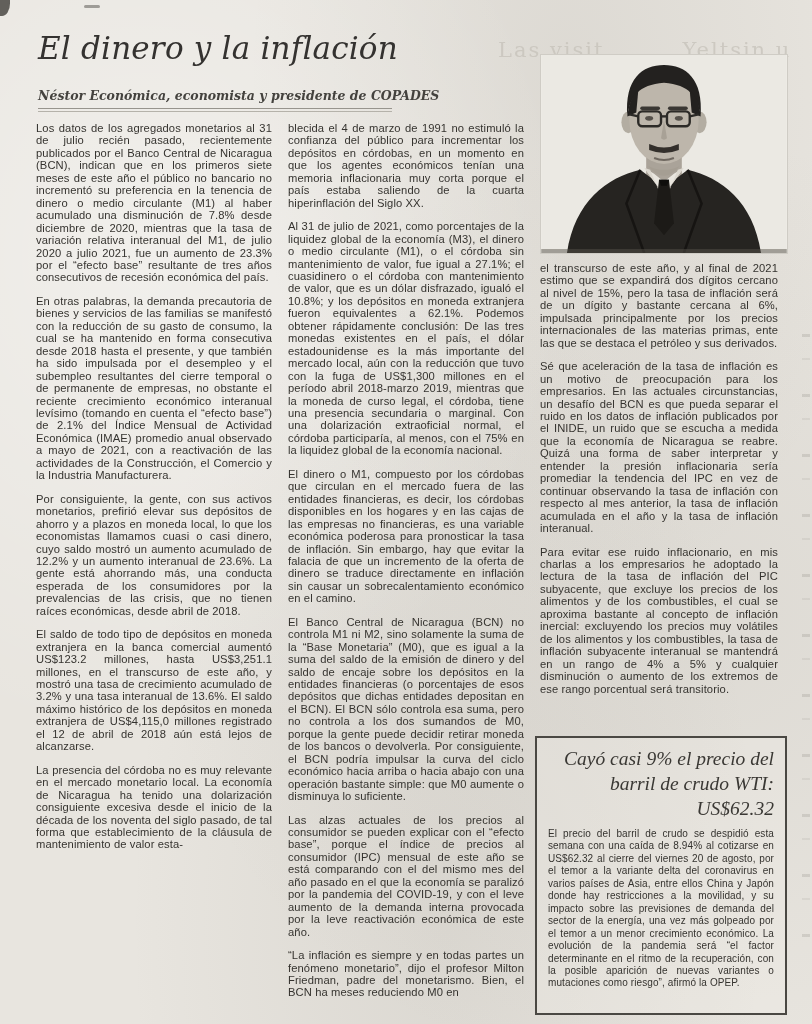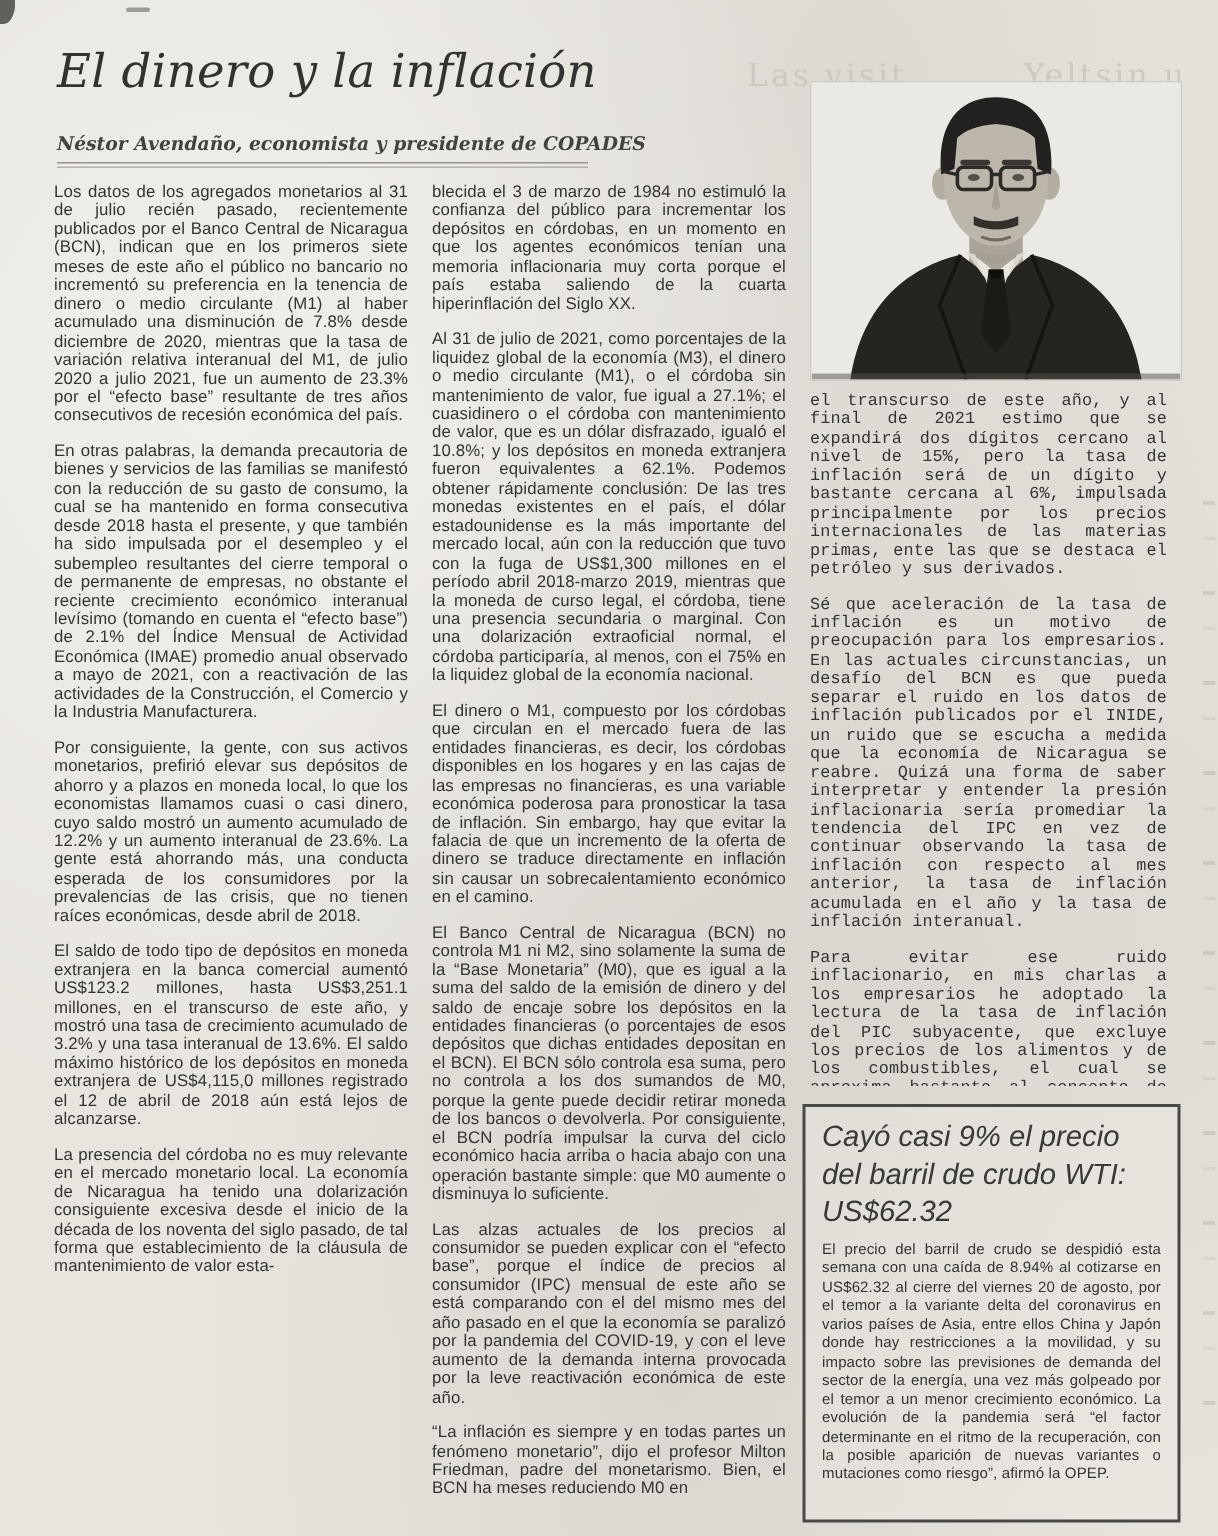--- a/index.html
+++ b/index.html
@@ -35,42 +35,42 @@
     position:absolute;left:498px;top:38px;width:310px;
     font-family:"DejaVu Serif", serif;
     font-size:21px;letter-spacing:2px;color:#c6c2ba;
     opacity:.75;filter:blur(.4px);white-space:pre;
   }
   .col{
     position:absolute;top:122px;width:236px;height:902px;overflow:hidden;
   }
   .col1{left:36px;}
   .col2{left:288px;}
-  .col3{left:540px;top:262px;width:238px;height:462px;font-family:Liberation Mono, monospace;}
+  .col3{left:540px;top:262px;width:238px;height:462px;}
   .para{
     margin:0 0 11px 0;
     font-size:11.2px;line-height:12.45px;
     text-align:justify;letter-spacing:.1px;
     color:#35332f;
   }
   .photo{
     position:absolute;left:540px;top:54px;width:248px;height:200px;
     border:1px solid #cfccc5;background:#f2f0ec;box-sizing:border-box;
   }
   .photo svg{display:block;width:100%;height:100%;}
   .crude-box{
     position:absolute;left:535px;top:736px;width:252px;height:279px;
     border:2px solid #4a4843;box-sizing:border-box;
     padding:8px 11px;overflow:hidden;
     background:rgba(240,238,233,.35);
   }
   .crude-headline{
     margin:0 0 7px 0;
-    font-family:Liberation Sans, sans-serif;font-style:italic;font-weight:normal;
-    font-size:19.5px;line-height:25px;color:#3a3834;
+    font-family:Liberation Serif, serif;font-style:italic;font-weight:normal;
+    font-size:19.5px;line-height:25px;color:#3a3834;text-align:right;
   }
   .crude-body{
     margin:0;font-size:10px;line-height:12.45px;
     text-align:justify;letter-spacing:.1px;color:#35332f;
   }
   .smudge-corner{
     position:absolute;left:0;top:0;width:10px;height:16px;
     background:#4a4843;border-radius:0 0 80% 0;opacity:.85;
   }
   .smudge-dash{
@@ -89,21 +89,21 @@
 
 <div class="page">
 
   <div class="smudge-corner"></div>
   <div class="smudge-dash"></div>
   <div class="edge-noise"></div>
 
   <div class="ghost">Las visit         Yeltsin u</div>
 
   <h1 class="title">El dinero y la inflación</h1>
-  <div class="byline">Néstor Avendaño, economista y presidente de COPADES</div>
+  <div class="byline">Néstor Económica, economista y presidente de COPADES</div>
   <div class="rule"></div>
 
   <div class="photo">
     <svg viewBox="0 0 248 200">
       <rect width="248" height="200" fill="#f1efe9"></rect>
       <rect width="248" height="200" fill="#8d897f" opacity="0.05"></rect>
 
       <path d="M106 92 h36 v34 h-36 z" fill="#aaa399"></path>
 
       <ellipse cx="88" cy="68" rx="7" ry="11" fill="#b3ada2"></ellipse>
@@ -151,21 +151,21 @@
   </div>
 
   <div class="col col1">
       <p class="para">Los datos de los agregados monetarios al 31 de julio recién pasado, recientemente publicados por el Banco Central de Nicaragua (BCN), indican que en los primeros siete meses de este año el público no bancario no incrementó su preferencia en la tenencia de dinero o medio circulante (M1) al haber acumulado una disminución de 7.8% desde diciembre de 2020, mientras que la tasa de variación relativa interanual del M1, de julio 2020 a julio 2021, fue un aumento de 23.3% por el “efecto base” resultante de tres años consecutivos de recesión económica del país.</p>
       <p class="para">En otras palabras, la demanda precautoria de bienes y servicios de las familias se manifestó con la reducción de su gasto de consumo, la cual se ha mantenido en forma consecutiva desde 2018 hasta el presente, y que también ha sido impulsada por el desempleo y el subempleo resultantes del cierre temporal o de permanente de empresas, no obstante el reciente crecimiento económico interanual levísimo (tomando en cuenta el “efecto base”) de 2.1% del Índice Mensual de Actividad Económica (IMAE) promedio anual observado a mayo de 2021, con a reactivación de las actividades de la Construcción, el Comercio y la Industria Manufacturera.</p>
       <p class="para">Por consiguiente, la gente, con sus activos monetarios, prefirió elevar sus depósitos de ahorro y a plazos en moneda local, lo que los economistas llamamos cuasi o casi dinero, cuyo saldo mostró un aumento acumulado de 12.2% y un aumento interanual de 23.6%. La gente está ahorrando más, una conducta esperada de los consumidores por la prevalencias de las crisis, que no tienen raíces económicas, desde abril de 2018.</p>
       <p class="para">El saldo de todo tipo de depósitos en moneda extranjera en la banca comercial aumentó US$123.2 millones, hasta US$3,251.1 millones, en el transcurso de este año, y mostró una tasa de crecimiento acumulado de 3.2% y una tasa interanual de 13.6%. El saldo máximo histórico de los depósitos en moneda extranjera de US$4,115,0 millones registrado el 12 de abril de 2018 aún está lejos de alcanzarse.</p>
       <p class="para">La presencia del córdoba no es muy relevante en el mercado monetario local. La economía de Nicaragua ha tenido una dolarización consiguiente excesiva desde el inicio de la década de los noventa del siglo pasado, de tal forma que establecimiento de la cláusula de mantenimiento de valor esta-</p>
     </div>
   <div class="col col2">
-      <p class="para">blecida el 3 de marzo de 1984 no estimuló la confianza del público para incrementar los depósitos en córdobas, en un momento en que los agentes económicos tenían una memoria inflacionaria muy corta porque el país estaba saliendo de la cuarta hiperinflación del Siglo XX.</p>
+      <p class="para">blecida el 4 de marzo de 1991 no estimuló la confianza del público para incrementar los depósitos en córdobas, en un momento en que los agentes económicos tenían una memoria inflacionaria muy corta porque el país estaba saliendo de la cuarta hiperinflación del Siglo XX.</p>
       <p class="para">Al 31 de julio de 2021, como porcentajes de la liquidez global de la economía (M3), el dinero o medio circulante (M1), o el córdoba sin mantenimiento de valor, fue igual a 27.1%; el cuasidinero o el córdoba con mantenimiento de valor, que es un dólar disfrazado, igualó el 10.8%; y los depósitos en moneda extranjera fueron equivalentes a 62.1%. Podemos obtener rápidamente conclusión: De las tres monedas existentes en el país, el dólar estadounidense es la más importante del mercado local, aún con la reducción que tuvo con la fuga de US$1,300 millones en el período abril 2018-marzo 2019, mientras que la moneda de curso legal, el córdoba, tiene una presencia secundaria o marginal. Con una dolarización extraoficial normal, el córdoba participaría, al menos, con el 75% en la liquidez global de la economía nacional.</p>
       <p class="para">El dinero o M1, compuesto por los córdobas que circulan en el mercado fuera de las entidades financieras, es decir, los córdobas disponibles en los hogares y en las cajas de las empresas no financieras, es una variable económica poderosa para pronosticar la tasa de inflación. Sin embargo, hay que evitar la falacia de que un incremento de la oferta de dinero se traduce directamente en inflación sin causar un sobrecalentamiento económico en el camino.</p>
       <p class="para">El Banco Central de Nicaragua (BCN) no controla M1 ni M2, sino solamente la suma de la “Base Monetaria” (M0), que es igual a la suma del saldo de la emisión de dinero y del saldo de encaje sobre los depósitos en la entidades financieras (o porcentajes de esos depósitos que dichas entidades depositan en el BCN). El BCN sólo controla esa suma, pero no controla a los dos sumandos de M0, porque la gente puede decidir retirar moneda de los bancos o devolverla. Por consiguiente, el BCN podría impulsar la curva del ciclo económico hacia arriba o hacia abajo con una operación bastante simple: que M0 aumente o disminuya lo suficiente.</p>
       <p class="para">Las alzas actuales de los precios al consumidor se pueden explicar con el “efecto base”, porque el índice de precios al consumidor (IPC) mensual de este año se está comparando con el del mismo mes del año pasado en el que la economía se paralizó por la pandemia del COVID-19, y con el leve aumento de la demanda interna provocada por la leve reactivación económica de este año.</p>
       <p class="para">“La inflación es siempre y en todas partes un fenómeno monetario”, dijo el profesor Milton Friedman, padre del monetarismo. Bien, el BCN ha meses reduciendo M0 en</p>
     </div>
   <div class="col col3">
       <p class="para">el transcurso de este año, y al final de 2021 estimo que se expandirá dos dígitos cercano al nivel de 15%, pero la tasa de inflación será de un dígito y bastante cercana al 6%, impulsada principalmente por los precios internacionales de las materias primas, ente las que se destaca el petróleo y sus derivados.</p>
       <p class="para">Sé que aceleración de la tasa de inflación es un motivo de preocupación para los empresarios. En las actuales circunstancias, un desafío del BCN es que pueda separar el ruido en los datos de inflación publicados por el INIDE, un ruido que se escucha a medida que la economía de Nicaragua se reabre. Quizá una forma de saber interpretar y entender la presión inflacionaria sería promediar la tendencia del IPC en vez de continuar observando la tasa de inflación con respecto al mes anterior, la tasa de inflación acumulada en el año y la tasa de inflación interanual.</p>
       <p class="para">Para evitar ese ruido inflacionario, en mis charlas a los empresarios he adoptado la lectura de la tasa de inflación del PIC subyacente, que excluye los precios de los alimentos y de los combustibles, el cual se aproxima bastante al concepto de inflación inercial: excluyendo los precios muy volátiles de los alimentos y los combustibles, la tasa de inflación subyacente interanual se mantendrá en un rango de 4% a 5% y cualquier disminución o aumento de los extremos de ese rango porcentual será transitorio.</p>

